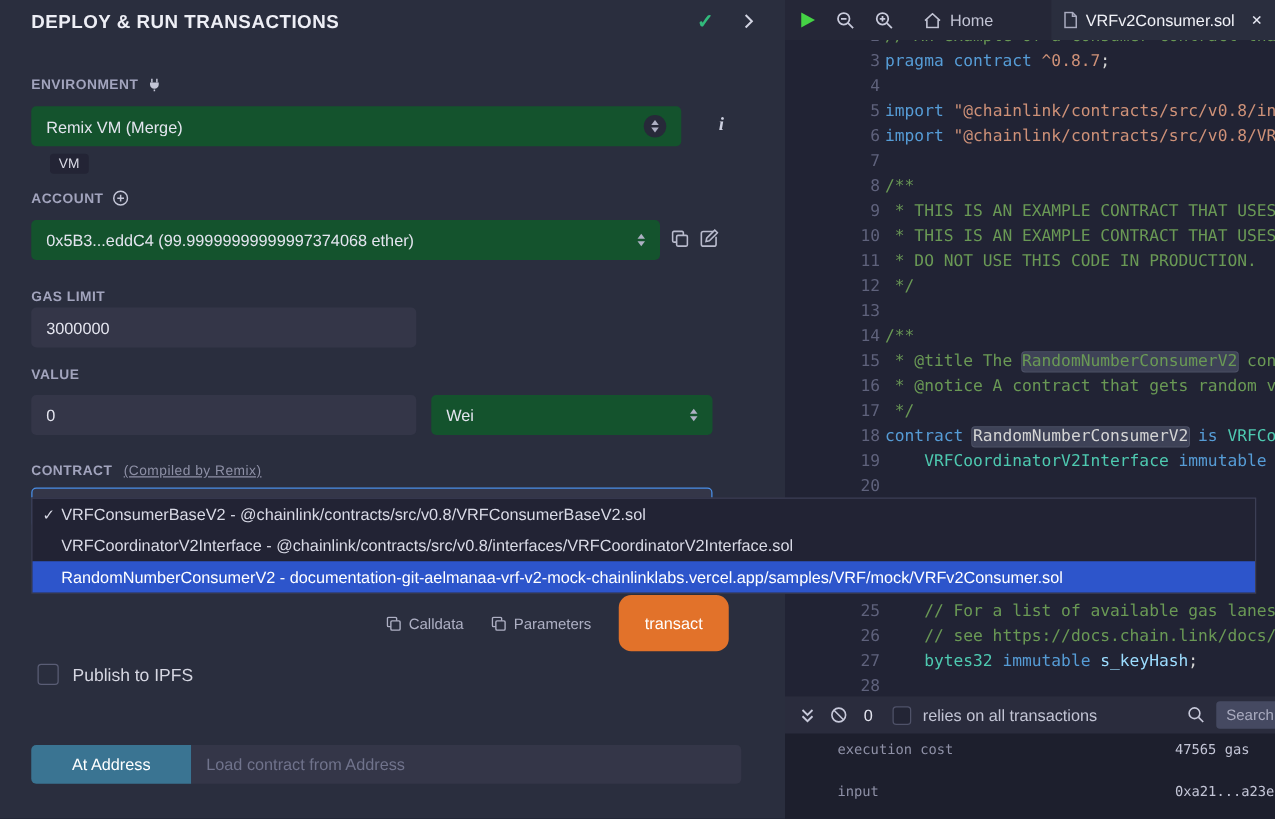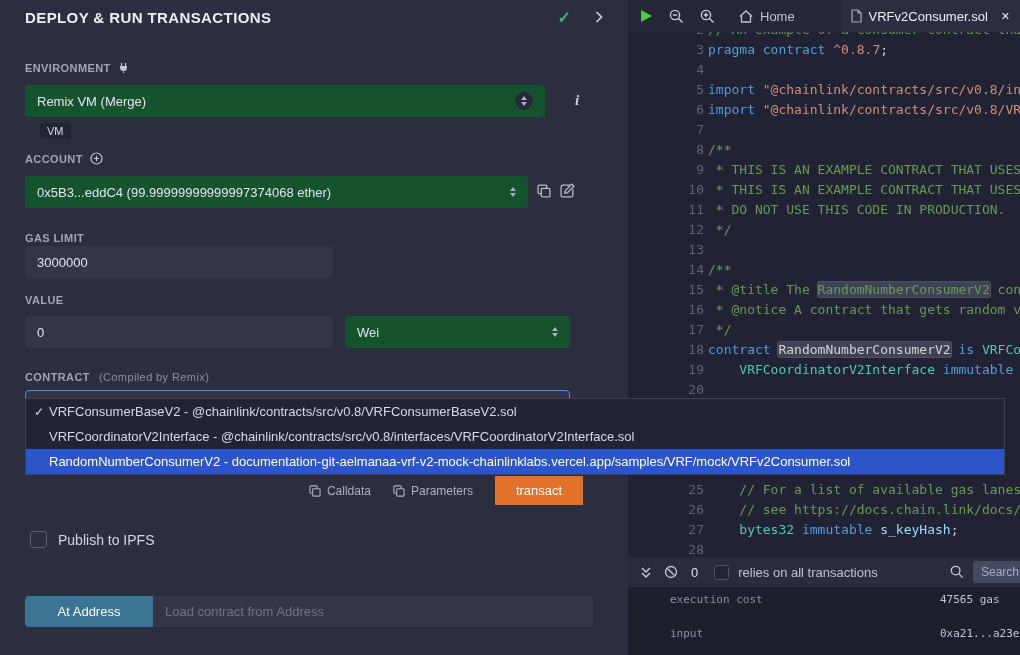--- a/index.html
+++ b/index.html
@@ -17,21 +17,21 @@
   .panel-title{font-size:15px;font-weight:600;letter-spacing:.4px;color:#edeef5;flex:1;}
   .hdr-check{color:var(--success-green);font-size:16px;font-weight:700;margin-right:24px;}
   .hdr-chev{display:flex;color:#d2d4e2;cursor:pointer;}
 
   .section-label{position:absolute;display:flex;align-items:center;gap:7px;font-size:11px;font-weight:600;letter-spacing:.4px;color:#a2a4bd;}
   .env-label{left:25px;top:62px;}
   .acct-label{left:25px;top:152px;}
   .gas-label{left:25px;top:232px;}
   .value-label{left:25px;top:294px;}
   .contract-label{left:25px;top:371px;}
-  .contract-note{font-weight:400;color:#8e90a6;margin-left:2px;}
+  .contract-note{font-weight:400;color:#8e90a6;margin-left:2px;text-decoration:underline;}
 
   .select{position:absolute;display:flex;align-items:center;padding:0 12px;background:#14532d;border-radius:4px;height:32px;color:#e4e5ef;font-size:13px;cursor:pointer;}
   .select .grow{flex:1;white-space:nowrap;overflow:hidden;}
   .env-select{left:25px;top:85px;width:520px;}
   .account-select{left:25px;top:176px;width:503px;}
   .wei-select{left:345px;top:316px;width:225px;}
   .contract-select{left:25px;top:390px;width:545px;border:1px solid var(--focus-blue);background:#343648;z-index:6;}
 
   .sel-circle{width:18px;height:18px;border-radius:50%;background:#272939;display:flex;flex-direction:column;align-items:center;justify-content:center;gap:2px;flex:none;}
   .updown{display:flex;flex-direction:column;align-items:center;gap:2px;flex:none;}
@@ -52,21 +52,21 @@
   .value-input{left:25px;top:316px;width:308px;}
 
   .dropdown{position:absolute;left:25px;top:398px;width:980px;background:#222334;border:1px solid #3c3f55;z-index:20;}
   .dd-row{display:flex;align-items:center;height:25px;font-size:13px;color:#d9dae6;cursor:pointer;padding:0 8px;}
   .dd-check{width:15px;flex:none;font-size:12px;}
   .dd-label{white-space:nowrap;overflow:hidden;}
   .dd-row.selected{background:var(--selection-blue);color:#fff;}
 
   .actions{position:absolute;left:0;top:476px;width:583px;display:flex;justify-content:flex-end;align-items:center;gap:22px;}
   .link-btn{display:flex;align-items:center;gap:6px;color:#aeb0c4;font-size:12px;cursor:pointer;}
-  .transact-btn{width:88px;height:29px;background:var(--accent-orange);border:none;border-radius:0;color:#fff;font-size:13px;font-family:inherit;cursor:pointer;}
+  .transact-btn{width:88px;height:45px;background:var(--accent-orange);border:none;border-radius:10px;color:#fff;font-size:13px;font-family:inherit;cursor:pointer;}
 
   .publish-row{position:absolute;left:30px;top:531px;display:flex;align-items:center;gap:11px;}
   .checkbox{width:17px;height:17px;border:1.5px solid #5a5d75;border-radius:3px;background:transparent;cursor:pointer;flex:none;}
   .publish-label{font-size:14px;color:#d6d7e2;}
   .or-label{position:absolute;left:0;top:566px;width:614px;text-align:center;font-size:14px;color:#d946ef;margin-top:32px;}
 
   .at-address-row{position:absolute;left:25px;top:596px;display:flex;}
   .at-address-btn{width:128px;height:31px;background:var(--at-address-blue);border:none;border-radius:4px 0 0 4px;color:#fff;font-size:13px;font-family:inherit;cursor:pointer;}
   .at-address-input{position:static;width:440px;height:31px;border-radius:0 4px 4px 0;}
 

